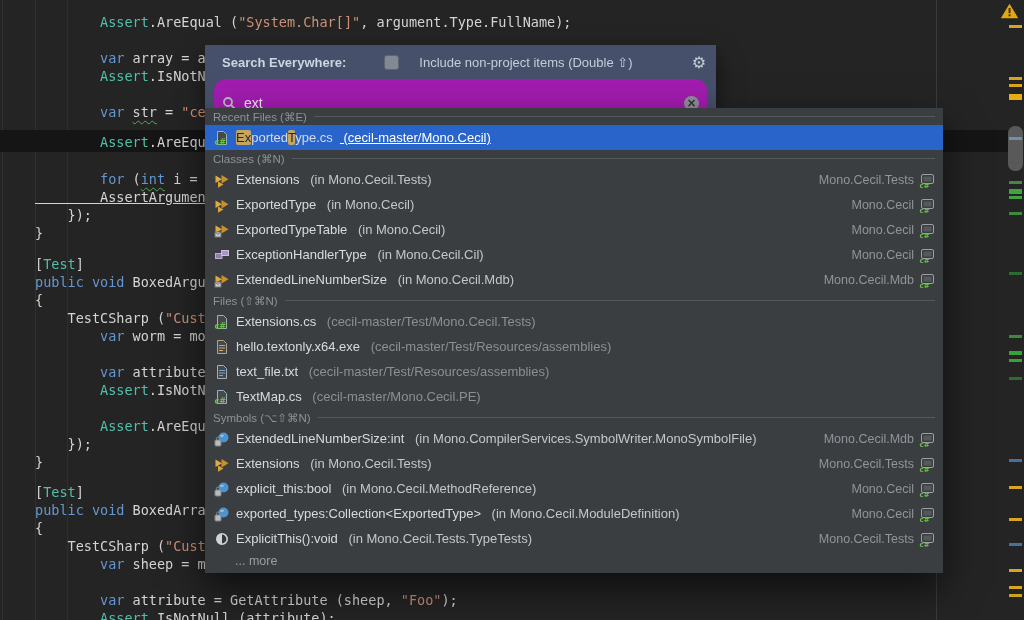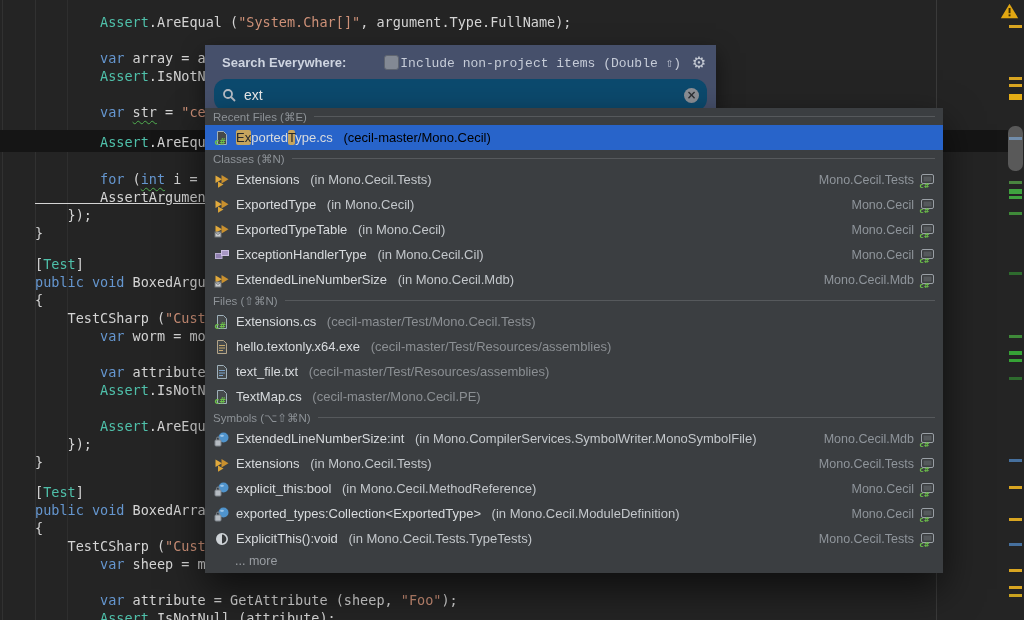--- a/index.html
+++ b/index.html
@@ -18,41 +18,41 @@
   .mark{position:absolute;left:1009px;width:13px;}
   #scroll-thumb{position:absolute;left:1008px;top:126px;width:15px;height:45px;border-radius:7px;
                 background:rgba(165,165,165,.42);}
   
   #popup-header{position:absolute;left:205px;top:45px;width:511px;height:63px;background:#46506b;
                 box-shadow:0 8px 20px rgba(0,0,0,.5);}
   .ph-row{display:flex;align-items:center;height:31px;padding:2px 10px 0 17px;}
   #ph-title{font-weight:bold;font-size:13px;color:#ced4e0;}
   #ph-check{width:13px;height:13px;border-radius:3px;background:#838994;border:1px solid #5f6570;
             margin-left:38px;flex:none;}
-  #ph-label{font-size:13px;color:#c6ccd8;margin-left:1px;white-space:nowrap;font-family:Liberation Mono, monospace;}
+  #ph-label{font-size:13px;color:#c6ccd8;margin-left:20px;white-space:nowrap;}
   #ph-gear{margin-left:auto;color:#c5cad4;font-family:"DejaVu Sans",sans-serif;font-size:16px;line-height:16px;cursor:default;}
-  #search-box{margin:1px 9px 0 9px;height:16px;background:#0c4a6e;border-radius:12px;
-              display:flex;align-items:center;padding:8px 8px;}
+  #search-box{margin:1px 9px 0 9px;height:16px;background:#a21caf;border-radius:12px;
+              display:flex;align-items:center;padding:16px 8px;}
   #search-input{flex:1;background:transparent;border:none;outline:none;color:#ececec;
                 font-family:"Liberation Sans",sans-serif;font-size:14px;margin-left:6px;}
   #search-clear{width:15px;height:15px;border-radius:50%;background:#8d9096;color:#2e3135;
                 font:bold 12px/15px "DejaVu Sans",sans-serif;text-align:center;flex:none;cursor:default;}
   
   #result-list{position:absolute;left:205px;top:108px;width:738px;background:#3b3e41;
                box-shadow:0 16px 36px rgba(0,0,0,.6);padding-bottom:2px;}
   .sechdr{display:flex;align-items:center;height:17px;padding:0 8px;font-size:11.5px;color:#8d9297;}
   .sechdr .ln{flex:1;height:1px;background:#56595c;margin-left:7px;}
   .row{display:flex;align-items:center;height:25px;padding:0 8px 0 9px;font-size:13px;color:#d8dbde;}
   .row.sel{background:#2864ca;}
   .ric{flex:none;width:16px;height:16px;margin-right:6px;}
   .nm{white-space:pre;}
   .hl{background:#c6a55e;color:#26282a;border-radius:2px;}
   .dt{margin-left:7px;color:#c3c7cb;white-space:pre;}
   .dt.dim{color:#8b8f93;}
-  .sel .dt{color:#000000;}
+  .sel .dt{color:#ffffff;text-decoration:underline;}
   .sp{flex:1;}
   .mod{color:#8f959b;font-size:12.5px;margin-right:5px;white-space:nowrap;}
   .mic{flex:none;width:16px;height:16px;}
   .more{height:20px;display:flex;align-items:center;padding-left:30px;color:#9a9ea3;font-size:12.5px;}
   #warn-icon{position:absolute;left:1000px;top:3px;}
 </style>
 </head>
 <body>
 
 <div id="screen">

